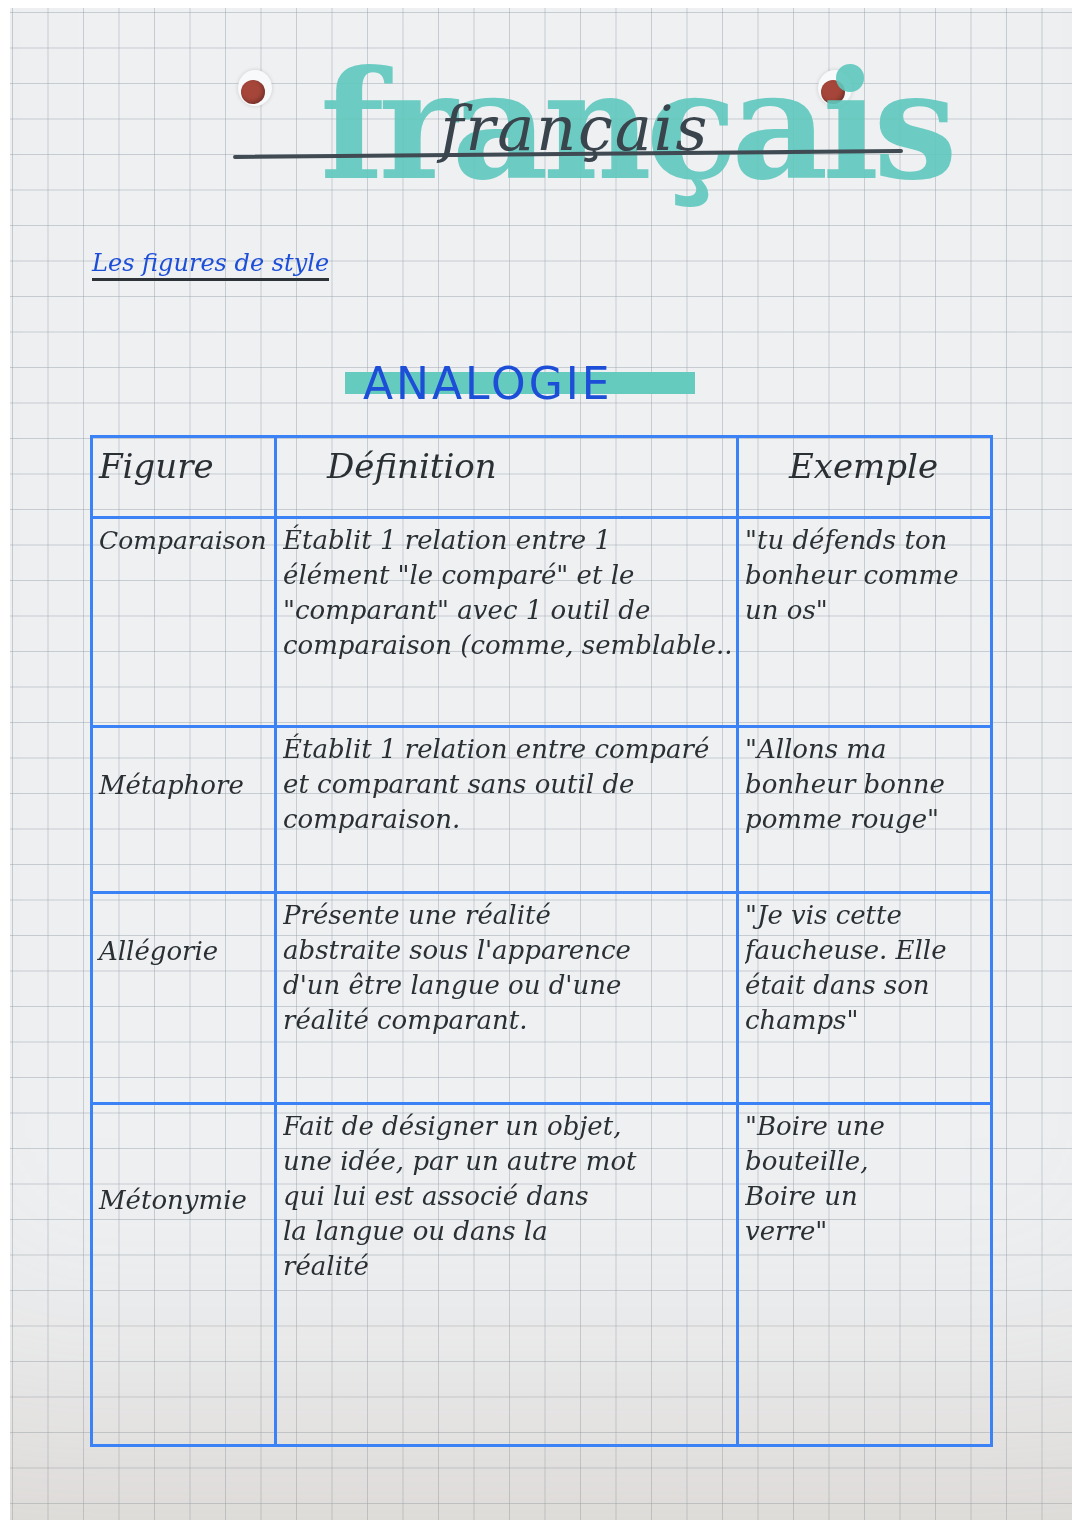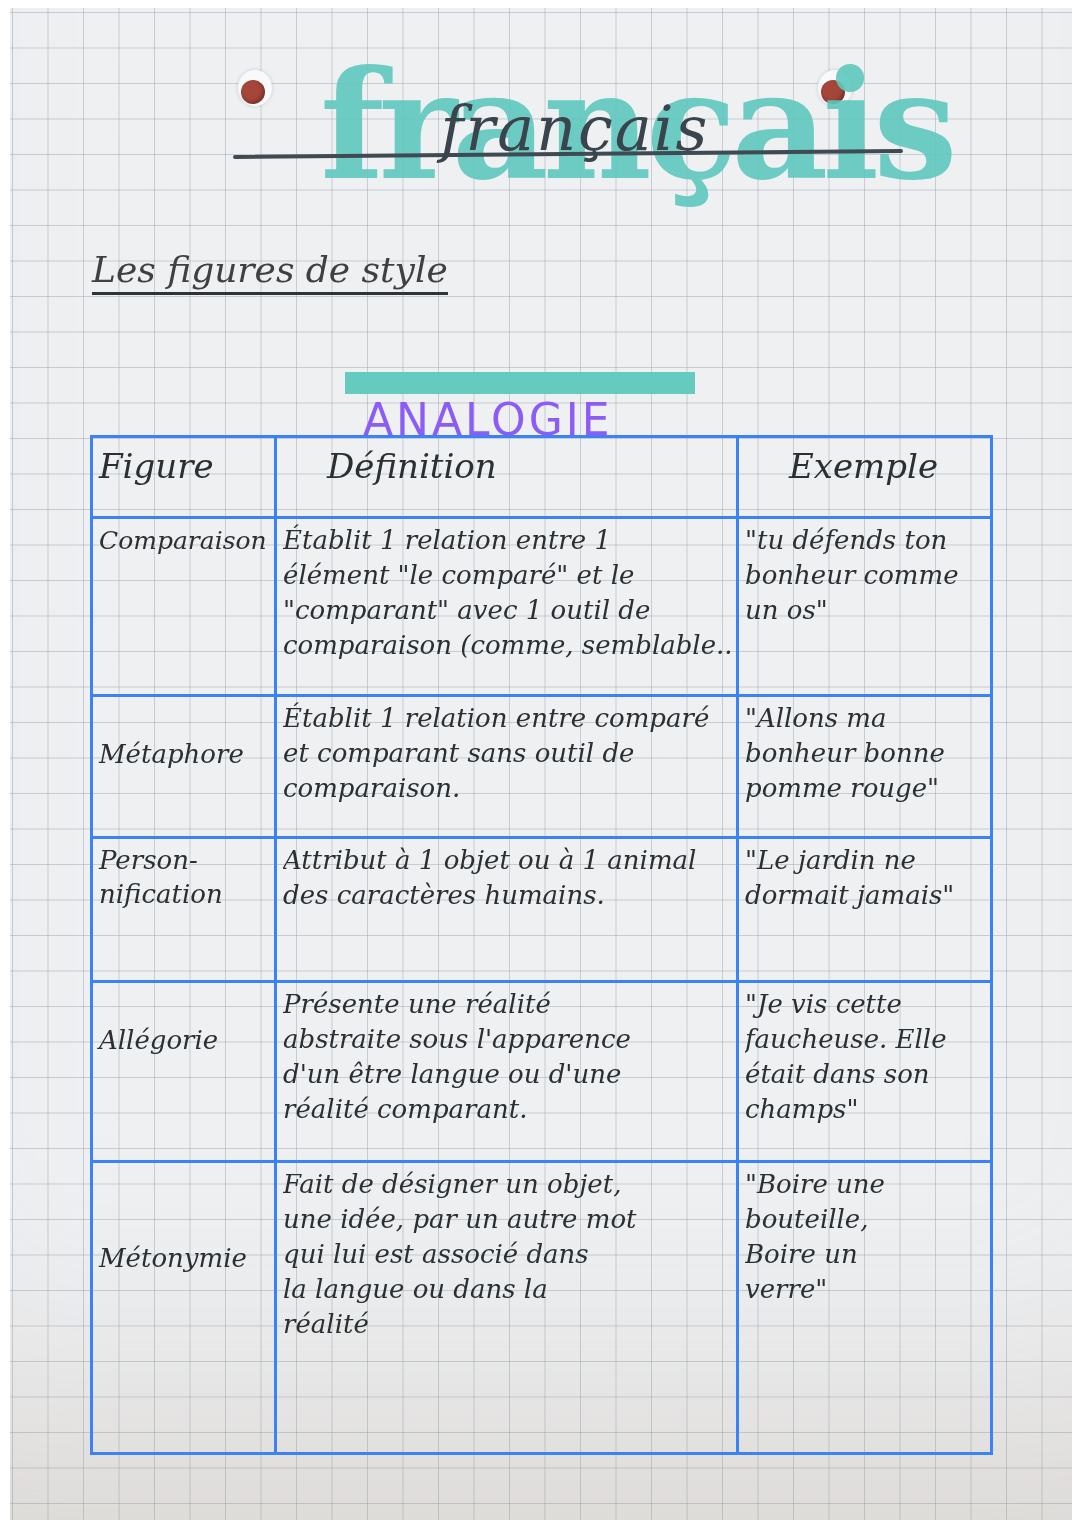--- a/index.html
+++ b/index.html
@@ -36,28 +36,28 @@
       font-family: "DejaVu Serif", serif; font-weight: bold; font-size: 150px;
       color: #5fc8bd; letter-spacing: -6px; opacity: 0.9; line-height: 1;
     }
     .title-script {
       position: absolute; left: 110px; top: 38px; width: 480px; text-align: center;
       font-family: "DejaVu Serif", serif; font-style: italic; font-size: 62px;
       color: #3a444c; letter-spacing: 2px; line-height: 1;
     }
     .subtitle {
       position: absolute; left: 92px; top: 250px;
-      font-family: "DejaVu Serif", serif; font-style: italic; font-size: 36px; color: #404040;
+      font-family: "DejaVu Serif", serif; font-style: italic; font-size: 24px; color: #1d4ed8;
       border-bottom: 3px solid #2d3338; padding-bottom: 2px; line-height: 1.1;
     }
     .section-wrap { position: absolute; left: 345px; top: 362px; width: 350px; height: 50px; }
     .highlight { position: absolute; left: 0; top: 10px; width: 350px; height: 22px; background: #66cbbf; }
     .section-title {
-      position: absolute; left: 18px; top: 0; font-size: 44px; color: #8b5cf6;
-      letter-spacing: 3px; line-height: 1; margin-top: 36px;
+      position: absolute; left: 18px; top: 0; font-size: 44px; color: #1d4ed8;
+      letter-spacing: 3px; line-height: 1;
     }
     table.styles {
       position: absolute; left: 90px; top: 435px; width: 900px; height: 1012px;
       border-collapse: collapse; table-layout: fixed;
     }
     table.styles td, table.styles th {
       border: 3px solid #3b82f6; vertical-align: top;
       font-family: "DejaVu Serif", serif; font-style: italic; color: #2a2f33;
       font-weight: normal; text-align: left; padding: 4px 6px;
     }
@@ -126,32 +126,20 @@
         <span class="cell-line">Établit 1 relation entre comparé</span>
         <span class="cell-line">et comparant sans outil de</span>
         <span class="cell-line">comparaison.</span>
       </td>
       <td>
         <span class="cell-line">"Allons ma</span>
         <span class="cell-line">bonheur bonne</span>
         <span class="cell-line">pomme rouge"</span>
       </td>
     </tr>
-    <tr style="height:144px;">
-      <td class="fig" style="white-space:pre-line; line-height:34px;">Person-
-nification</td>
-      <td>
-        <span class="cell-line">Attribut à 1 objet ou à 1 animal</span>
-        <span class="cell-line">des caractères humains.</span>
-      </td>
-      <td>
-        <span class="cell-line">"Le jardin ne</span>
-        <span class="cell-line">dormait jamais"</span>
-      </td>
-    </tr>
     <tr style="height:180px;">
       <td class="fig" style="vertical-align:top; padding-top:40px;">Allégorie</td>
       <td>
         <span class="cell-line">Présente une réalité</span>
         <span class="cell-line">abstraite sous l'apparence</span>
         <span class="cell-line">d'un être langue ou d'une</span>
         <span class="cell-line">réalité comparant.</span>
       </td>
       <td>
         <span class="cell-line">"Je vis cette</span>

